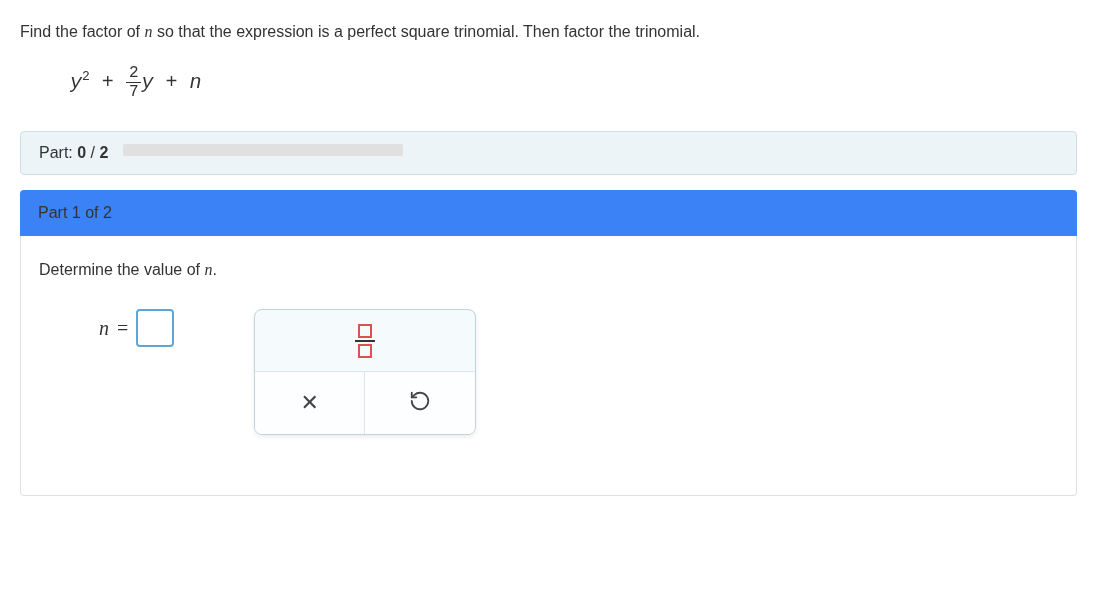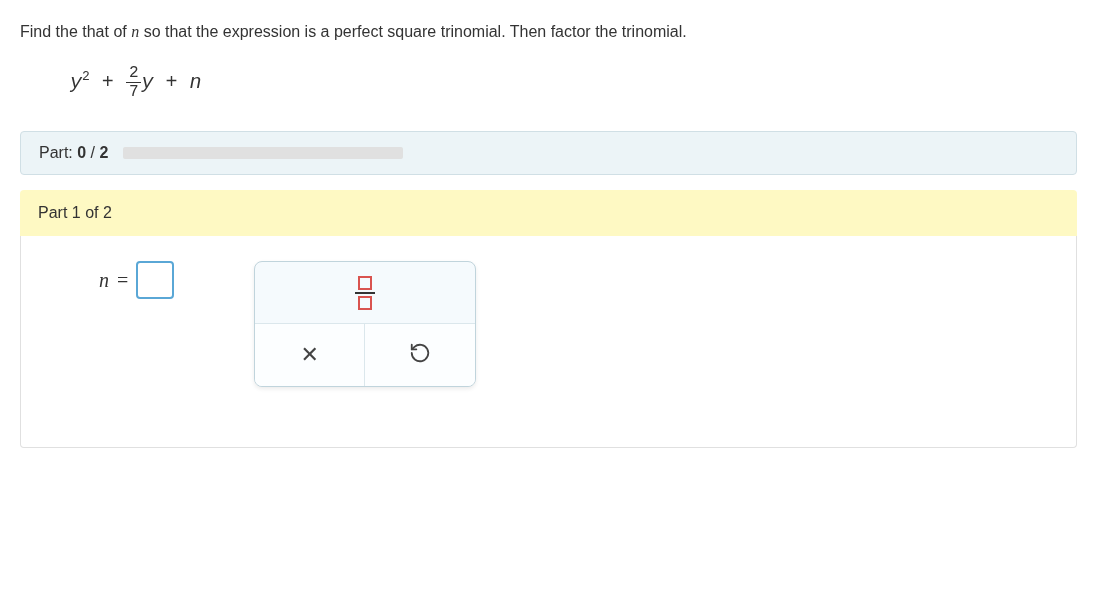--- a/index.html
+++ b/index.html
@@ -48,21 +48,21 @@
       display: block;
       padding: 0 3px;
       font-size: 16px;
     }
     .progress-bar {
       background: #ecf4f7;
       border: 1px solid #d0dfe5;
       border-radius: 4px;
       padding: 12px 18px;
       display: flex;
-      align-items: center;
+      align-items: flex-start;
       margin-bottom: 15px;
     }
     .progress-label {
       font-weight: normal;
       margin-right: 15px;
     }
     .progress-label strong {
       font-weight: bold;
     }
     .progress-track {
@@ -71,21 +71,21 @@
       background: #e0e0e0;
       border-radius: 2px;
       overflow: hidden;
     }
     .progress-fill {
       height: 100%;
       background: #5aa7d6;
       border-radius: 2px;
     }
     .part-header {
-      background: #fef9c3;
+      background: #3b82f6;
       border-radius: 4px 4px 0 0;
       padding: 14px 18px;
       font-size: 16px;
     }
     .part-body {
       border: 1px solid #e0e0e0;
       border-top: none;
       border-radius: 0 0 4px 4px;
       padding: 25px 18px 60px 18px;
     }
@@ -176,21 +176,21 @@
     }
     .italic-n {
       font-family: 'Times New Roman', serif;
       font-style: italic;
     }
   </style>
 </head>
 <body>
 
 <div class="question-text">
-  <span>Find the that of </span><span class="italic-n">n</span><span> so that the expression is a perfect square trinomial. Then factor the trinomial.</span>
+  <span>Find the factor of </span><span class="italic-n">n</span><span> so that the expression is a perfect square trinomial. Then factor the trinomial.</span>
 </div>
 
 <div class="expression">
   <span>y</span><span class="sup">2</span>
   <span style="font-style:normal;">+</span>
   <span class="frac">
     <span class="num">2</span>
     <span class="den">7</span>
   </span><span>y</span>
   <span style="font-style:normal;">+</span>
@@ -202,20 +202,23 @@
     <span>Part: </span><strong>0</strong><span> / </span><strong>2</strong>
   </span>
   <div class="progress-track">
     <div class="progress-fill" style="width:0%"></div>
   </div>
 </div>
 
 <div class="part-header">Part 1 of 2</div>
 
 <div class="part-body">
+  <div class="determine-text">
+    <span>Determine the value of </span><span class="italic-n">n</span><span>.</span>
+  </div>
 
   <div class="answer-row">
     <div class="answer-input-group">
       <span>n</span>
       <span class="eq">=</span>
       <input type="text" class="answer-box" value="" style="">
     </div>
 
     <div class="toolbar">
       <div class="toolbar-row top">

